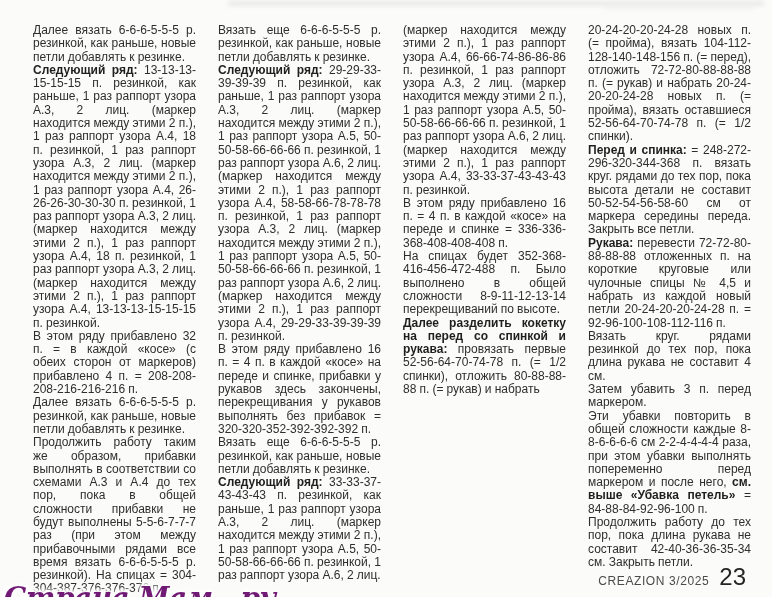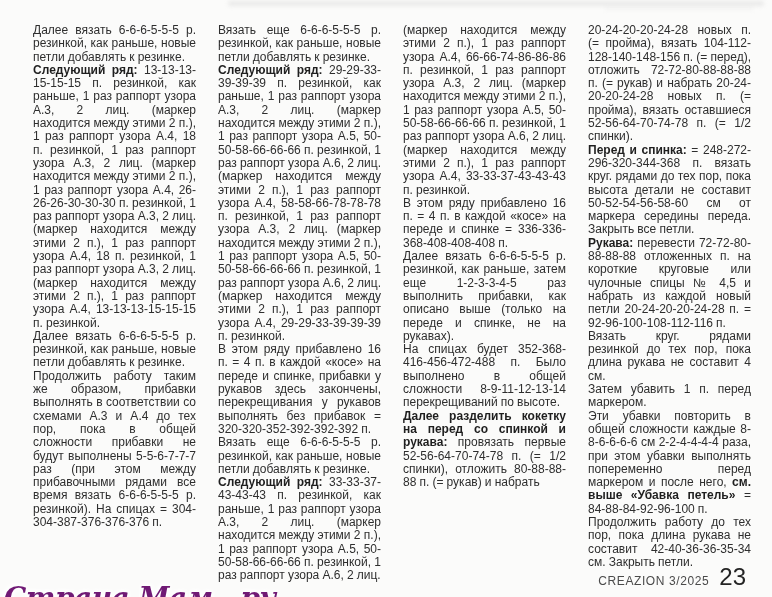--- a/index.html
+++ b/index.html
@@ -58,43 +58,43 @@
 
 <div class="page">
 
   <div class="smudge s1"></div>
   <div class="smudge s2"></div>
 
   <div class="cols">
       <div class="col">
         <p><span>Далее вязать 6-6-6-5-5-5 р. резинкой, как раньше, новые петли добавлять к резинке.</span></p>
         <p><b>Следующий ряд: </b><span>13-13-13-15-15-15 п. резинкой, как раньше, 1 раз раппорт узора А.3, 2 лиц. (маркер находится между этими 2 п.), 1 раз раппорт узора А.4, 18 п. резинкой, 1 раз раппорт узора А.3, 2 лиц. (маркер находится между этими 2 п.), 1 раз раппорт узора А.4, 26-26-26-30-30-30 п. резинкой, 1 раз раппорт узора А.3, 2 лиц. (маркер находится между этими 2 п.), 1 раз раппорт узора А.4, 18 п. резинкой, 1 раз раппорт узора А.3, 2 лиц. (маркер находится между этими 2 п.), 1 раз раппорт узора А.4, 13-13-13-15-15-15 п. резинкой.</span></p>
+        <p><span>В этом ряду прибавлено 32 п. = в каждой «косе» (с обеих сторон от маркеров) прибавлено 4 п. = 208-208-208-216-216-216 п.</span></p>
         <p><span>Далее вязать 6-6-6-5-5-5 р. резинкой, как раньше, новые петли добавлять к резинке.</span></p>
         <p><span>Продолжить работу таким же образом, прибавки выполнять в соответствии со схемами А.3 и А.4 до тех пор, пока в общей сложности прибавки не будут выполнены 5-5-6-7-7-7 раз (при этом между прибавочными рядами все время вязать 6-6-6-5-5-5 р. резинкой). На спицах = 304-304-387-376-376-376 п.</span></p>
       </div>
       <div class="col">
         <p><span>Вязать еще 6-6-6-5-5-5 р. резинкой, как раньше, новые петли добавлять к резинке.</span></p>
         <p><b>Следующий ряд: </b><span>29-29-33-39-39-39 п. резинкой, как раньше, 1 раз раппорт узора А.3, 2 лиц. (маркер находится между этими 2 п.), 1 раз раппорт узора А.5, 50-50-58-66-66-66 п. резинкой, 1 раз раппорт узора А.6, 2 лиц. (маркер находится между этими 2 п.), 1 раз раппорт узора А.4, 58-58-66-78-78-78 п. резинкой, 1 раз раппорт узора А.3, 2 лиц. (маркер находится между этими 2 п.), 1 раз раппорт узора А.5, 50-50-58-66-66-66 п. резинкой, 1 раз раппорт узора А.6, 2 лиц. (маркер находится между этими 2 п.), 1 раз раппорт узора А.4, 29-29-33-39-39-39 п. резинкой.</span></p>
         <p><span>В этом ряду прибавлено 16 п. = 4 п. в каждой «косе» на переде и спинке, прибавки у рукавов здесь закончены, перекрещивания у рукавов выполнять без прибавок = 320-320-352-392-392-392 п.</span></p>
         <p><span>Вязать еще 6-6-6-5-5-5 р. резинкой, как раньше, новые петли добавлять к резинке.</span></p>
         <p><b>Следующий ряд: </b><span>33-33-37-43-43-43 п. резинкой, как раньше, 1 раз раппорт узора А.3, 2 лиц. (маркер находится между этими 2 п.), 1 раз раппорт узора А.5, 50-50-58-66-66-66 п. резинкой, 1 раз раппорт узора А.6, 2 лиц.</span></p>
       </div>
       <div class="col">
         <p><span>(маркер находится между этими 2 п.), 1 раз раппорт узора А.4, 66-66-74-86-86-86 п. резинкой, 1 раз раппорт узора А.3, 2 лиц. (маркер находится между этими 2 п.), 1 раз раппорт узора А.5, 50-50-58-66-66-66 п. резинкой, 1 раз раппорт узора А.6, 2 лиц. (маркер находится между этими 2 п.), 1 раз раппорт узора А.4, 33-33-37-43-43-43 п. резинкой.</span></p>
         <p><span>В этом ряду прибавлено 16 п. = 4 п. в каждой «косе» на переде и спинке = 336-336-368-408-408-408 п.</span></p>
-        <p><span>Далее вязать 6-6-6-5-5-5 р. резинкой, как раньше, затем еще 1-2-3-3-4-5 раз выполнить прибавки, как описано выше (только на переде и спинке, не на рукавах).</span></p>
         <p><span>На спицах будет 352-368-416-456-472-488 п. Было выполнено в общей сложности 8-9-11-12-13-14 перекрещиваний по высоте.</span></p>
         <p><b>Далее разделить кокетку на перед со спинкой и рукава: </b><span>провязать первые 52-56-64-70-74-78 п. (= 1/2 спинки), отложить 80-88-88-88 п. (= рукав) и набрать</span></p>
       </div>
       <div class="col">
         <p><span>20-24-20-20-24-28 новых п. (= пройма), вязать 104-112-128-140-148-156 п. (= перед), отложить 72-72-80-88-88-88 п. (= рукав) и набрать 20-24-20-20-24-28 новых п. (= пройма), вязать оставшиеся 52-56-64-70-74-78 п. (= 1/2 спинки).</span></p>
         <p><b>Перед и спинка: </b><span>= 248-272-296-320-344-368 п. вязать круг. рядами до тех пор, пока высота детали не составит 50-52-54-56-58-60 см от маркера середины переда. Закрыть все петли.</span></p>
         <p><b>Рукава: </b><span>перевести 72-72-80-88-88-88 отложенных п. на короткие круговые или чулочные спицы № 4,5 и набрать из каждой новый петли 20-24-20-20-24-28 п. = 92-96-100-108-112-116 п.</span></p>
         <p><span>Вязать круг. рядами резинкой до тех пор, пока длина рукава не составит 4 см.</span></p>
-        <p><span>Затем убавить 1 п. перед маркером.</span></p>
+        <p><span>Затем убавить 3 п. перед маркером.</span></p>
         <p><span>Эти убавки повторить в общей сложности каждые 8-8-6-6-6-6 см 2-2-4-4-4-4 раза, при этом убавки выполнять попеременно перед маркером и после него, </span><b>см. выше «Убавка петель» </b><span>= 84-88-84-92-96-100 п.</span></p>
         <p><span>Продолжить работу до тех пор, пока длина рукава не составит 42-40-36-36-35-34 см. Закрыть петли.</span></p>
       </div>
     </div>
 
   <div class="watermark" style="color: #701a75; margin-top: 22px;">Страна Мам . ру</div>
 
   <div class="footer">
     <span class="mag">CREAZION 3/2025</span>
     <span class="pg">23</span>

